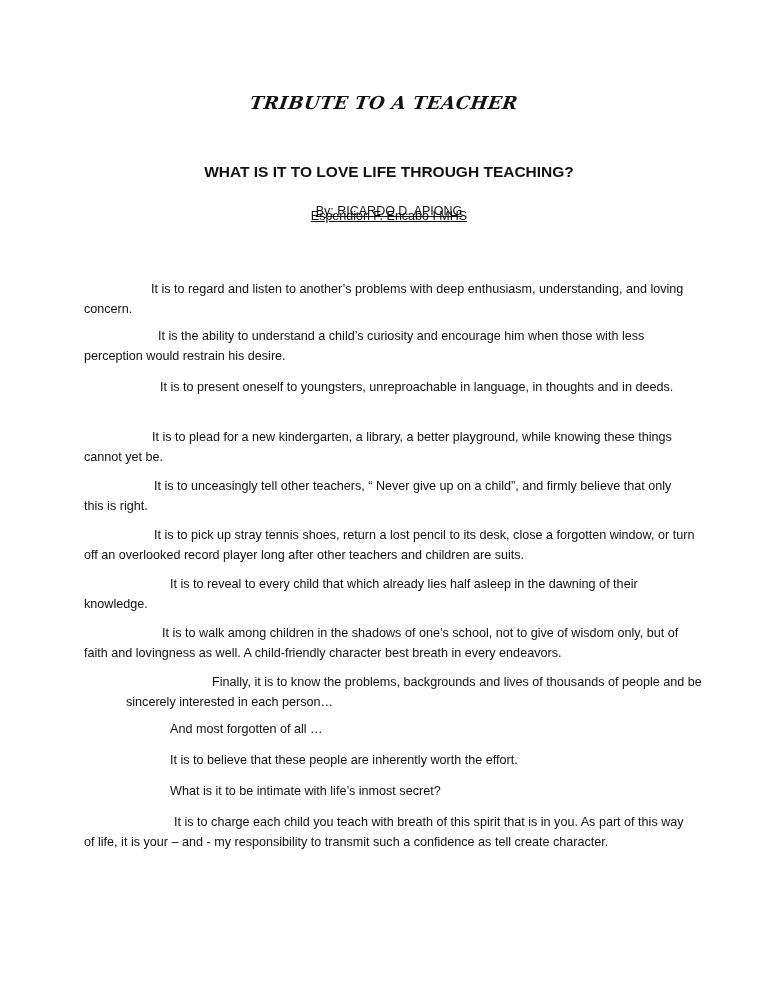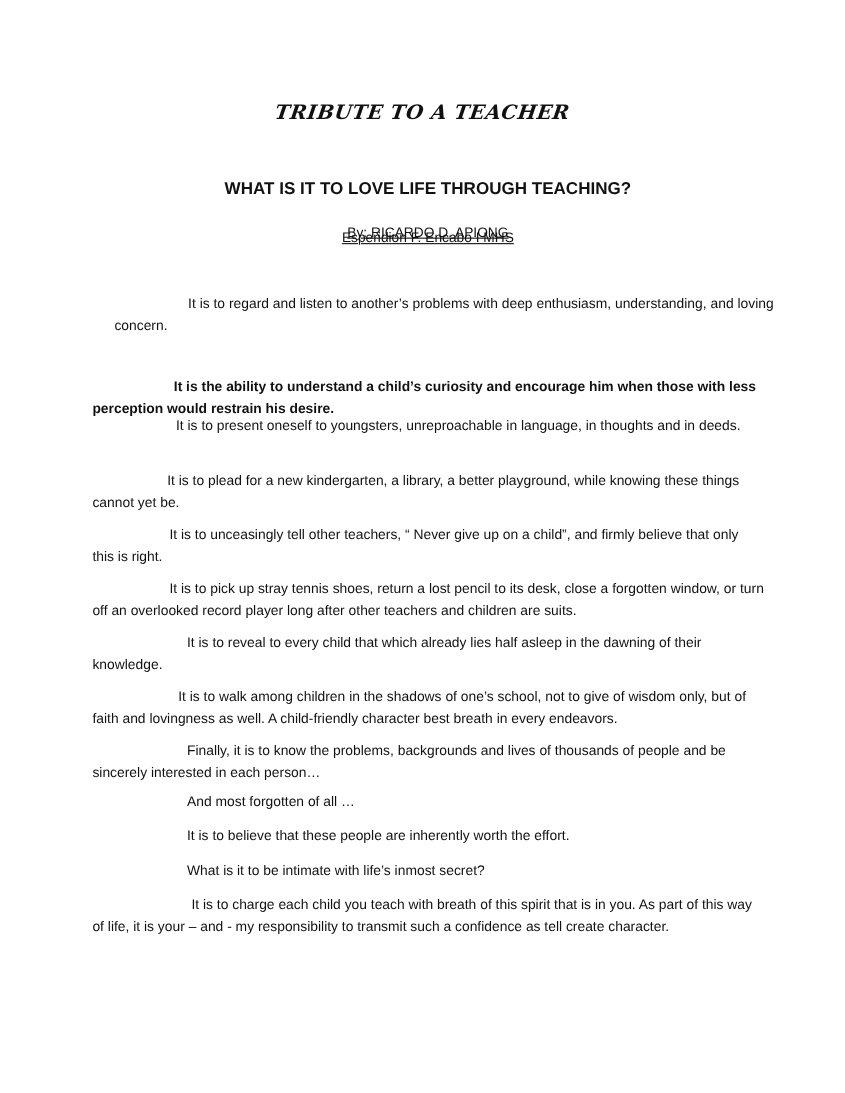--- a/index.html
+++ b/index.html
@@ -13,26 +13,26 @@
 </style>
 </head>
 <body>
 
 <div>
   <div class="title">TRIBUTE TO A TEACHER</div>
   <div class="subtitle">WHAT IS IT TO LOVE LIFE THROUGH TEACHING?</div>
   <div class="byline by1">By: RICARDO D. APIONG</div>
   <div class="byline by2">Esperidion F. Encabo I MHS</div>
 
-  <p class="para" style="top:266px; text-indent:67px;margin-left:20px;">It is to regard and listen to another’s problems with deep enthusiasm, understanding, and loving concern.</p>
-  <p class="para" style="top:341px; text-indent:74px;font-weight:bold;">It is the ability to understand a child’s curiosity and encourage him when those with less perception would restrain his desire.</p>
+  <p class="para" style="top:279px; text-indent:67px;">It is to regard and listen to another’s problems with deep enthusiasm, understanding, and loving concern.</p>
+  <p class="para" style="top:326px; text-indent:74px;">It is the ability to understand a child’s curiosity and encourage him when those with less perception would restrain his desire.</p>
   <p class="para" style="top:377px; text-indent:76px;">It is to present oneself to youngsters, unreproachable in language, in thoughts and in deeds.</p>
   <p class="para" style="top:427px; text-indent:68px;">It is to plead for a new kindergarten, a library, a better playground, while knowing these things cannot yet be.</p>
   <p class="para" style="top:476px; text-indent:70px;">It is to unceasingly tell other teachers, “ Never give up on a child”, and firmly believe that only this is right.</p>
   <p class="para" style="top:525px; text-indent:70px; width:612px;">It is to pick up stray tennis shoes, return a lost pencil to its desk, close a forgotten window, or turn off an overlooked record player long after other teachers and children are suits.</p>
   <p class="para" style="top:574px; text-indent:86px;">It is to reveal to every child that which already lies half asleep in the dawning of their knowledge.</p>
   <p class="para" style="top:623px; text-indent:78px; width:612px;">It is to walk among children in the shadows of one’s school, not to give of wisdom only, but of faith and lovingness as well. A child-friendly character best breath in every endeavors.</p>
-  <p class="para" style="top:672px; text-indent:86px;">Finally, it is to know the problems, backgrounds and lives of thousands of people and be sincerely interested in each person…</p>
+  <p class="para" style="top:672px; text-indent:86px;margin-left:42px;">Finally, it is to know the problems, backgrounds and lives of thousands of people and be sincerely interested in each person…</p>
   <p class="para" style="top:719px; text-indent:86px;">And most forgotten of all …</p>
   <p class="para" style="top:750px; text-indent:86px;">It is to believe that these people are inherently worth the effort.</p>
   <p class="para" style="top:781px; text-indent:86px;">What is it to be intimate with life’s inmost secret?</p>
   <p class="para" style="top:812px; text-indent:90px; width:612px;">It is to charge each child you teach with breath of this spirit that is in you. As part of this way of life, it is your – and  - my responsibility to transmit such a confidence as tell create character.</p>
 </div>
 
 </body></html>

